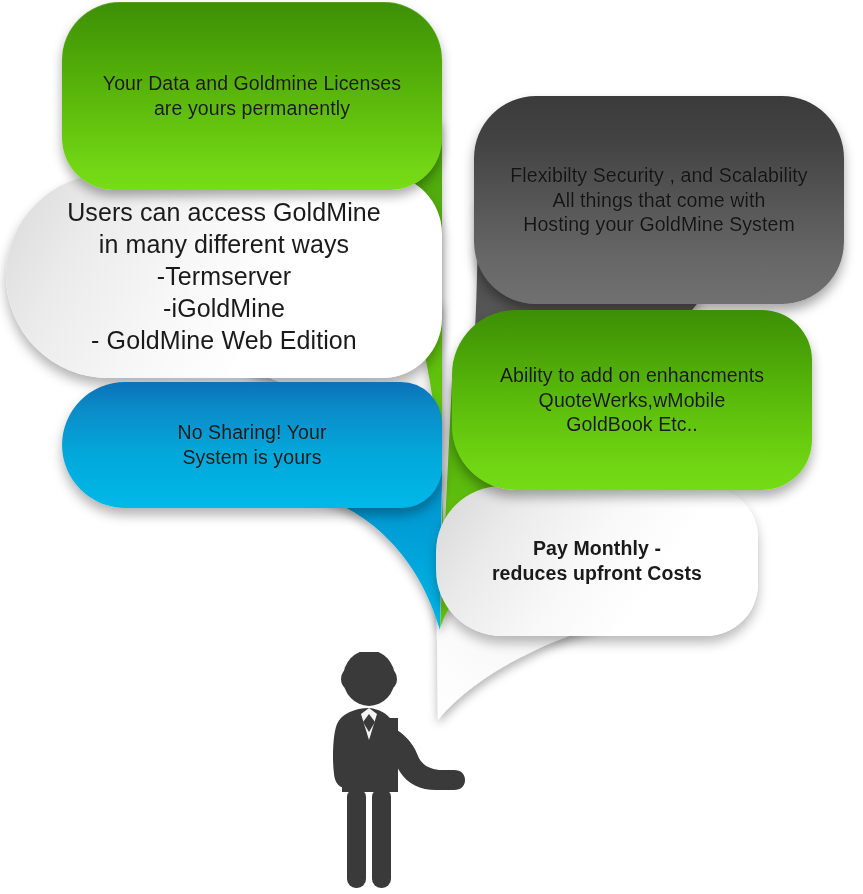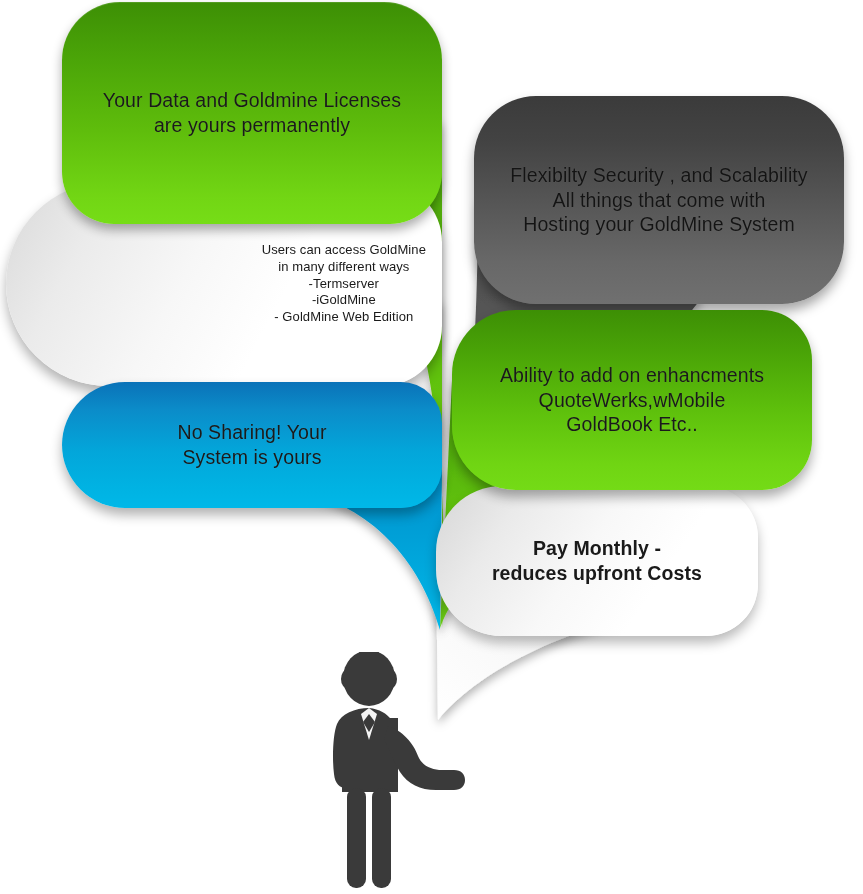--- a/index.html
+++ b/index.html
@@ -45,37 +45,36 @@
     left: 0; top: 0;
     width: 863px; height: 894px;
     z-index: 1;
     pointer-events: none;
   }
 
   
 
   
   #b-green-top {
-    left: 62px;  top: 2px;   width: 380px; height: 222px;
+    left: 62px;  top: 2px;   width: 380px; height: 188px;
     border-radius: 58px 58px 52px 52px;
     background: linear-gradient(to bottom, #3d8f05 0%, #4ba508 26%, #5fbd0c 58%, #72d614 88%, #76dd17 100%);
     box-shadow: 0 6px 11px rgba(0,0,0,.33), 0 1px 0 rgba(255,255,255,.12) inset;
     font-size: 19.5px;
     z-index: 6;
   }
 
   
   #b-white-left {
-    left: 6px; top: 182px; width: 436px; height: 204px;
+    left: 6px; top: 174px; width: 436px; height: 204px;
     border-radius: 102px 60px 60px 102px;
     background: linear-gradient(118deg, #d9d9d9 0%, #ebebeb 20%, #f7f7f7 42%, #ffffff 62%, #ffffff 100%);
     box-shadow: 0 7px 12px rgba(0,0,0,.30);
-    font-size: 13px;
+    font-size: 25px;
     z-index: 5;
-    justify-content: flex-end;
   }
 
   
   #b-blue {
     left: 62px; top: 382px; width: 380px; height: 126px;
     border-radius: 86px 56px 56px 86px;
     background: linear-gradient(to bottom, #0a72b8 0%, #0b8cc9 22%, #03a6da 55%, #00b3e3 85%, #00b8e8 100%);
     box-shadow: 0 7px 12px rgba(0,0,0,.30);
     font-size: 19.5px;
     z-index: 6;

